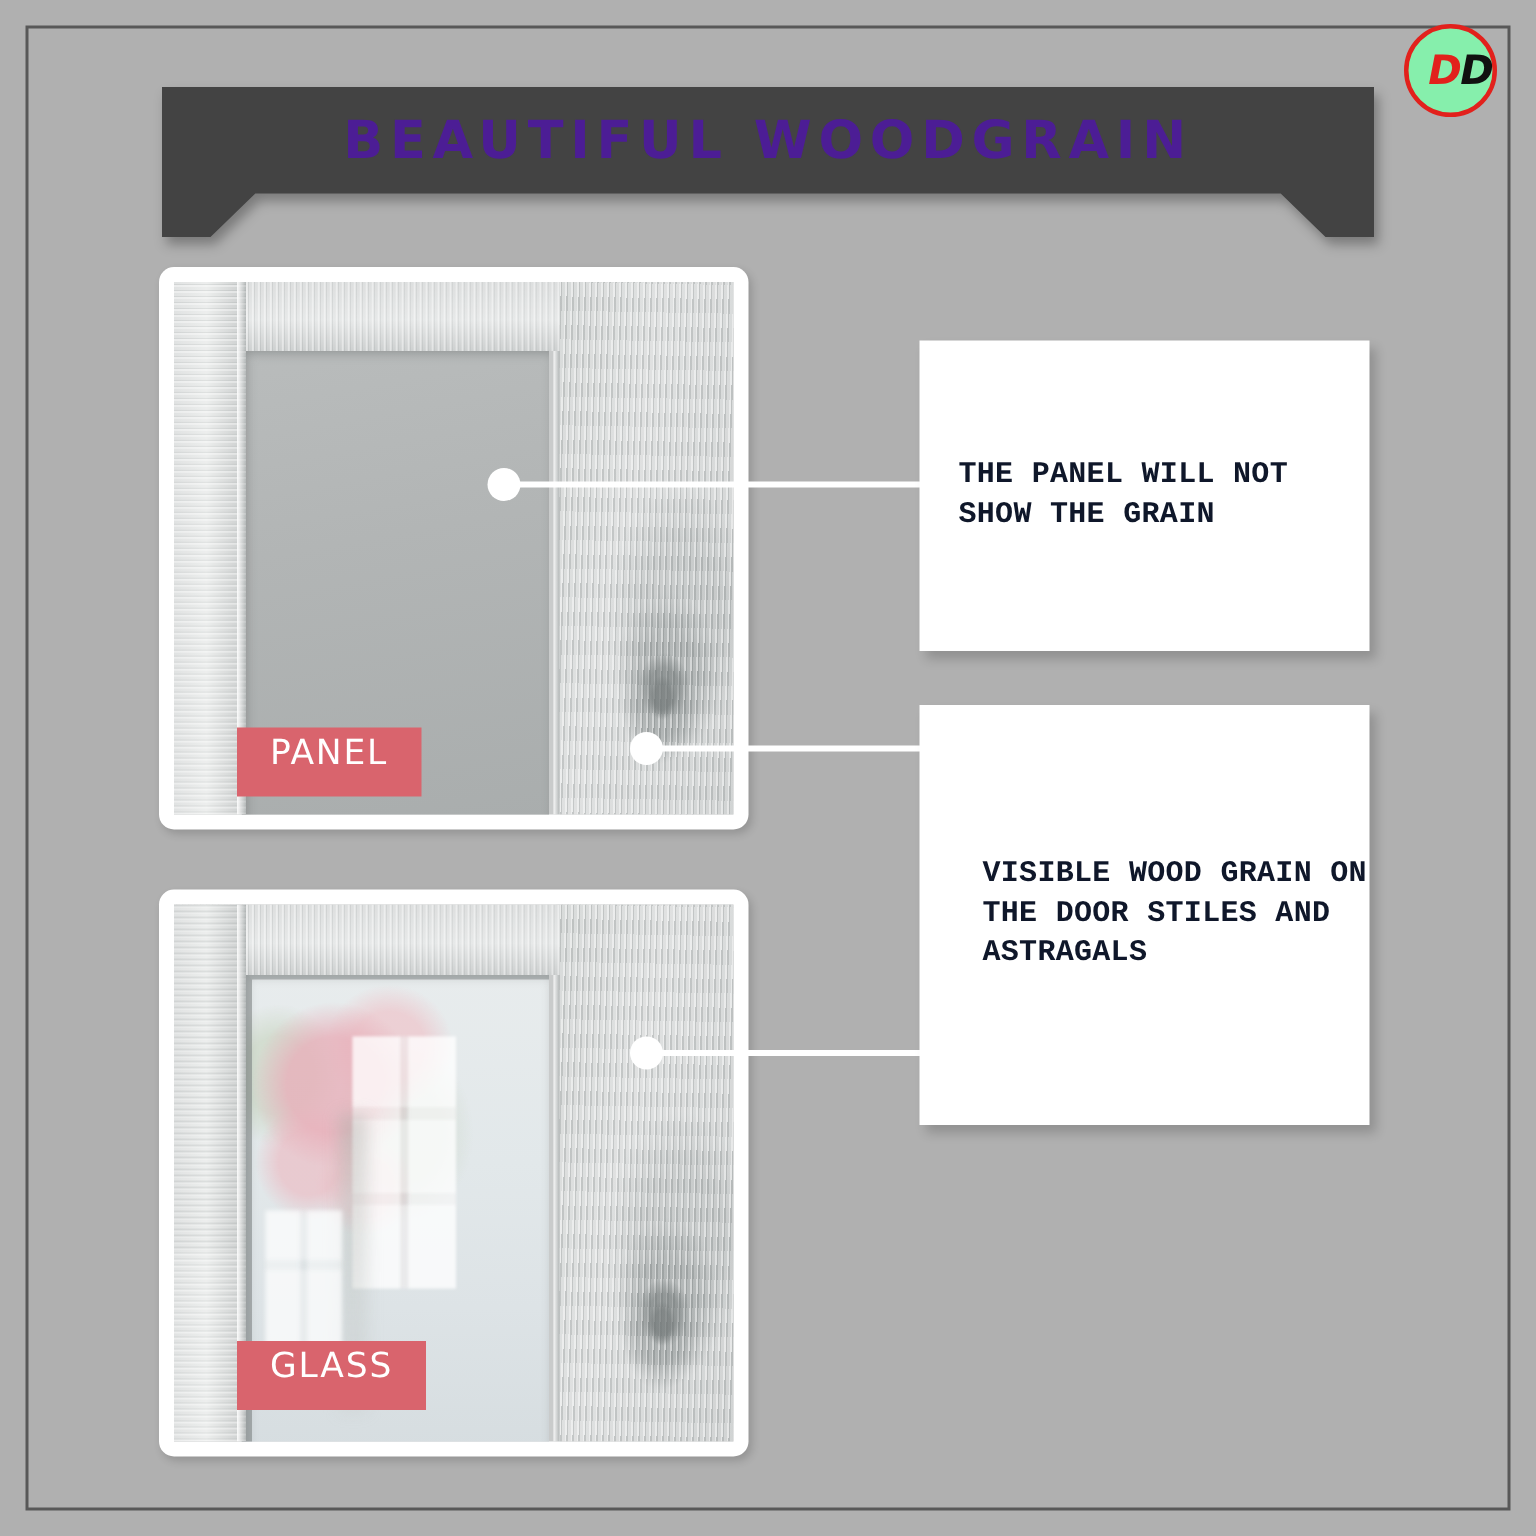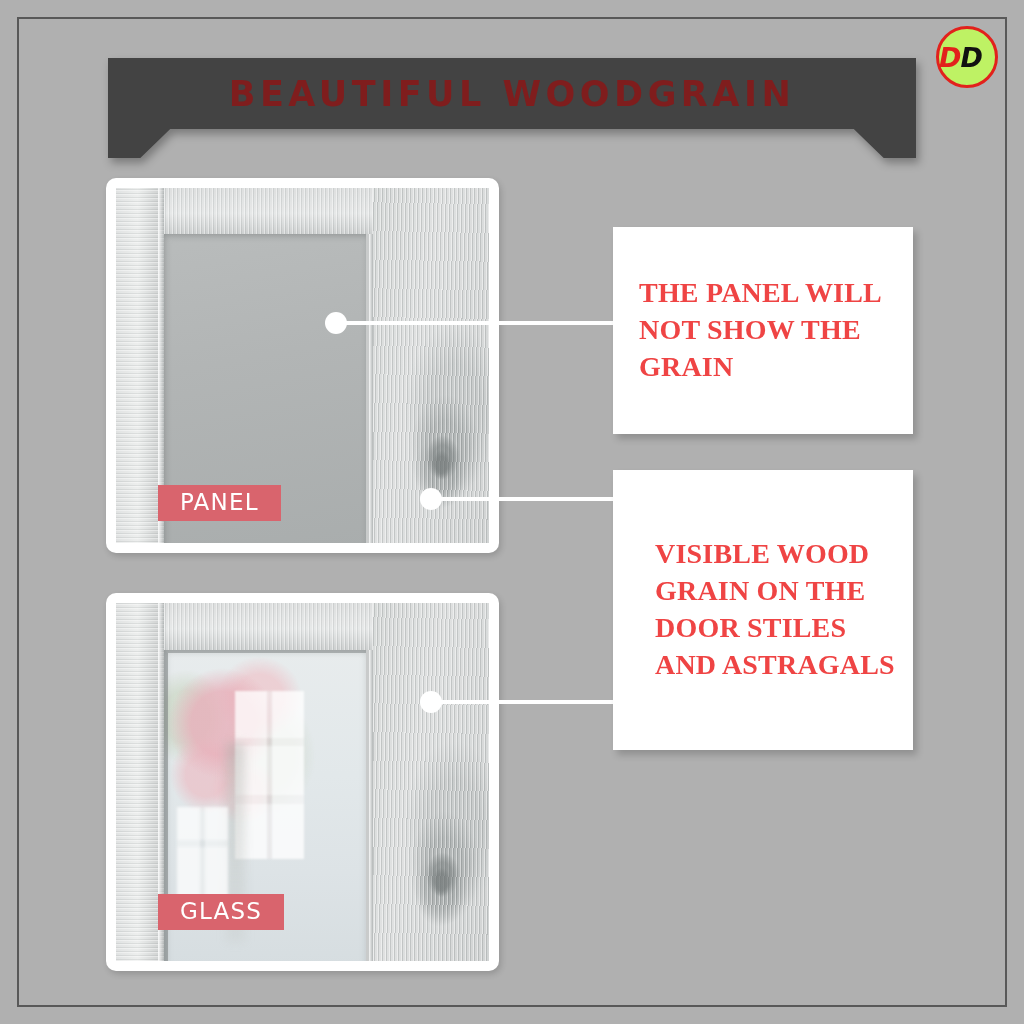--- a/index.html
+++ b/index.html
@@ -22,29 +22,29 @@
     left: 17px; top: 17px;
     width: 990px; height: 990px;
     border: 2px solid #585858;
     box-sizing: border-box;
     pointer-events: none;
   }
 
   
   #brand-logo {
     position: absolute;
-    left: 936px; top: 26px;
+    left: 936px; top: 16px;
     width: 62px; height: 62px;
     border-radius: 50%;
-    background: #bef264;
+    background: #86efac;
     border: 3px solid #e2211c;
     box-sizing: border-box;
     display: flex;
     align-items: center;
-    justify-content: flex-start;
+    justify-content: flex-end;
     z-index: 40;
   }
   #brand-logo .dd {
     font-family: "DejaVu Sans", sans-serif;
     font-weight: 700;
     font-style: italic;
     font-size: 27px;
     letter-spacing: -1px;
     line-height: 1;
   }
@@ -68,21 +68,21 @@
       7.7% 71%, 4.0% 100%, 0% 100%
     );
   }
   #banner-title {
     position: absolute;
     left: 0; right: 0; top: 0;
     height: 71px;
     display: flex;
     align-items: center;
     justify-content: center;
-    color: #7f1d1d;
+    color: #4c1d95;
     font-family: "DejaVu Sans", sans-serif;
     font-size: 35px;
     font-weight: 700;
     letter-spacing: 4.5px;
     white-space: nowrap;
   }
 
   
   .photo-card {
     position: absolute;
@@ -218,44 +218,44 @@
 
   
   .badge {
     position: absolute;
     background: #d9646d;
     color: #ffffff;
     font-family: "DejaVu Sans", sans-serif;
     font-size: 23px;
     font-weight: 400;
     letter-spacing: 1.2px;
-    padding: 4px 22px 6px 22px;
+    padding: 4px 22px 16px 22px;
     z-index: 12;
     white-space: nowrap;
   }
   #badge-panel { left: 158px; top: 485px; }
   #badge-glass { left: 158px; top: 894px; }
 
   
   .callout {
     position: absolute;
     background: #ffffff;
     box-shadow: 4px 5px 7px rgba(0,0,0,0.18);
     box-sizing: border-box;
     z-index: 20;
     display: flex;
     align-items: center;
   }
   .callout p {
     margin: 0;
     padding: 0 0 0 26px;
-    color: #ef4444;
-    font-family: Liberation Serif, serif;
+    color: #0f172a;
+    font-family: Liberation Mono, monospace;
     font-weight: 700;
-    font-size: 28px;
+    font-size: 20px;
     line-height: 1.32;
     letter-spacing: 0.2px;
   }
   #callout-panel { left: 613px; top: 227px; width: 300px; height: 207px; }
   #callout-grain { left: 613px; top: 470px; width: 300px; height: 280px; padding-left: 16px; }
 
   
   .leader-line {
     position: absolute;
     height: 4px;

